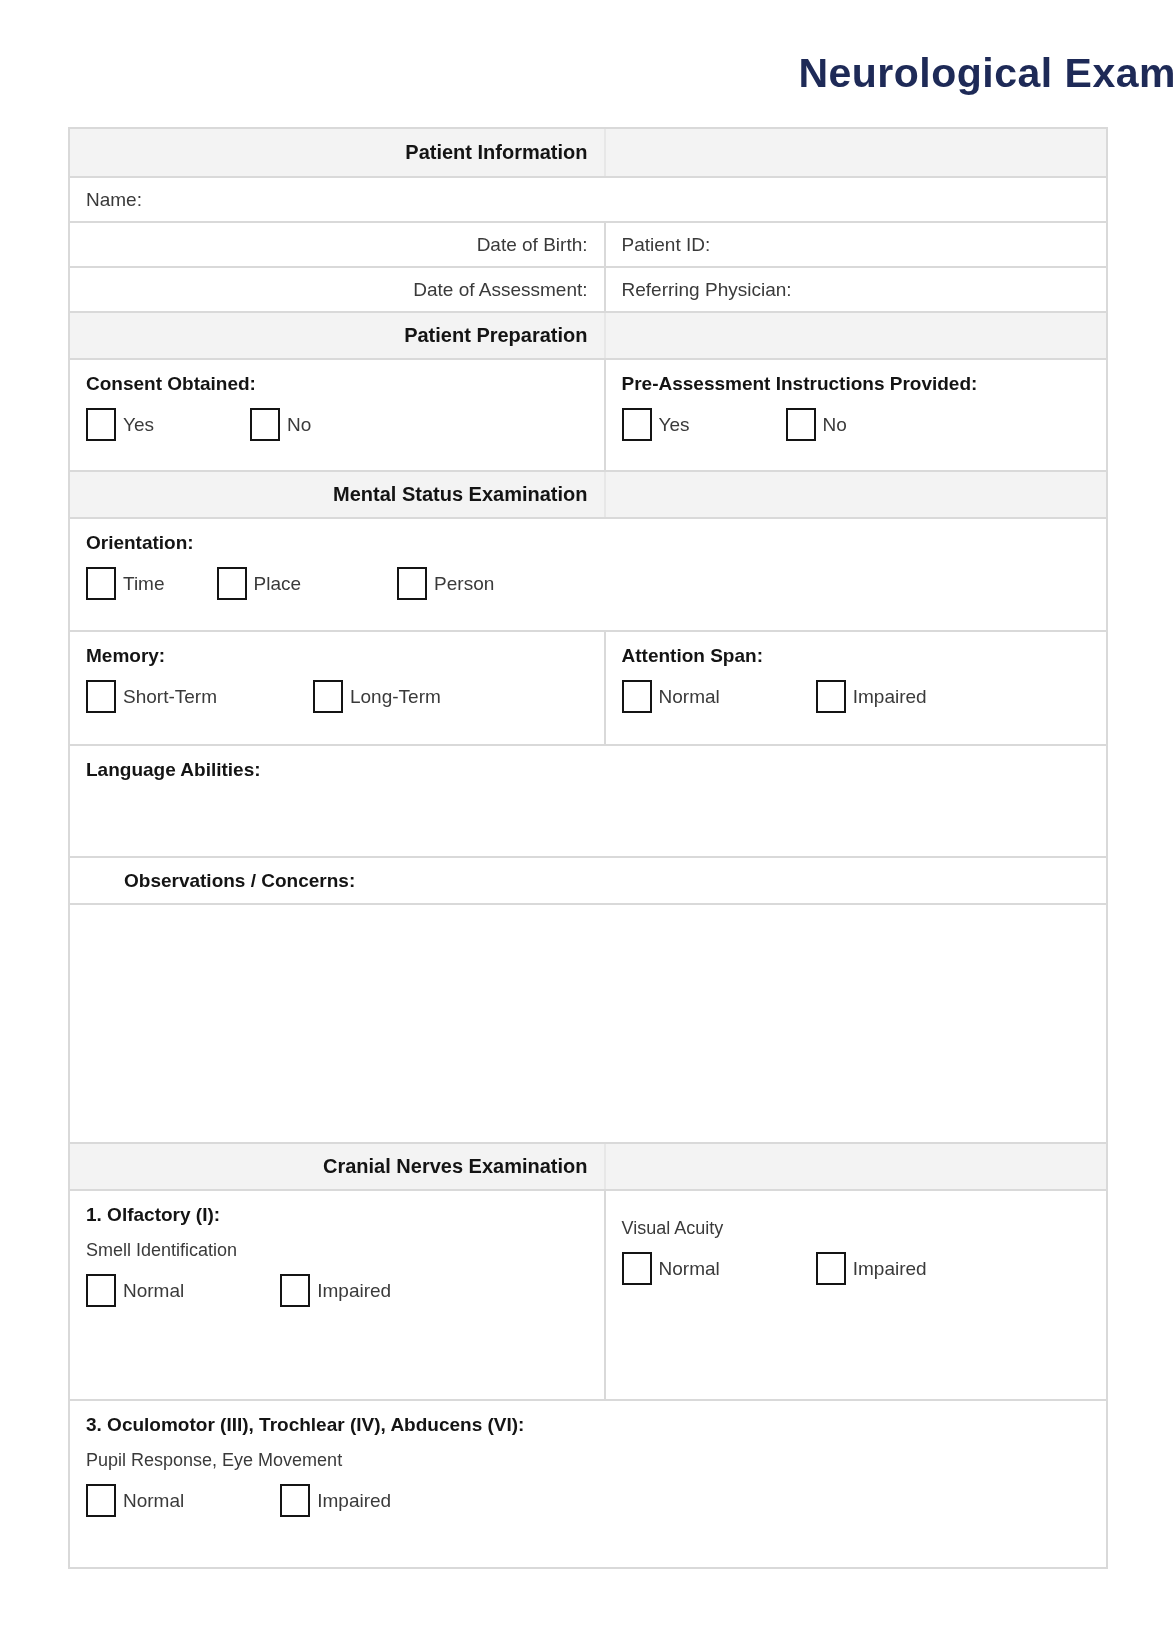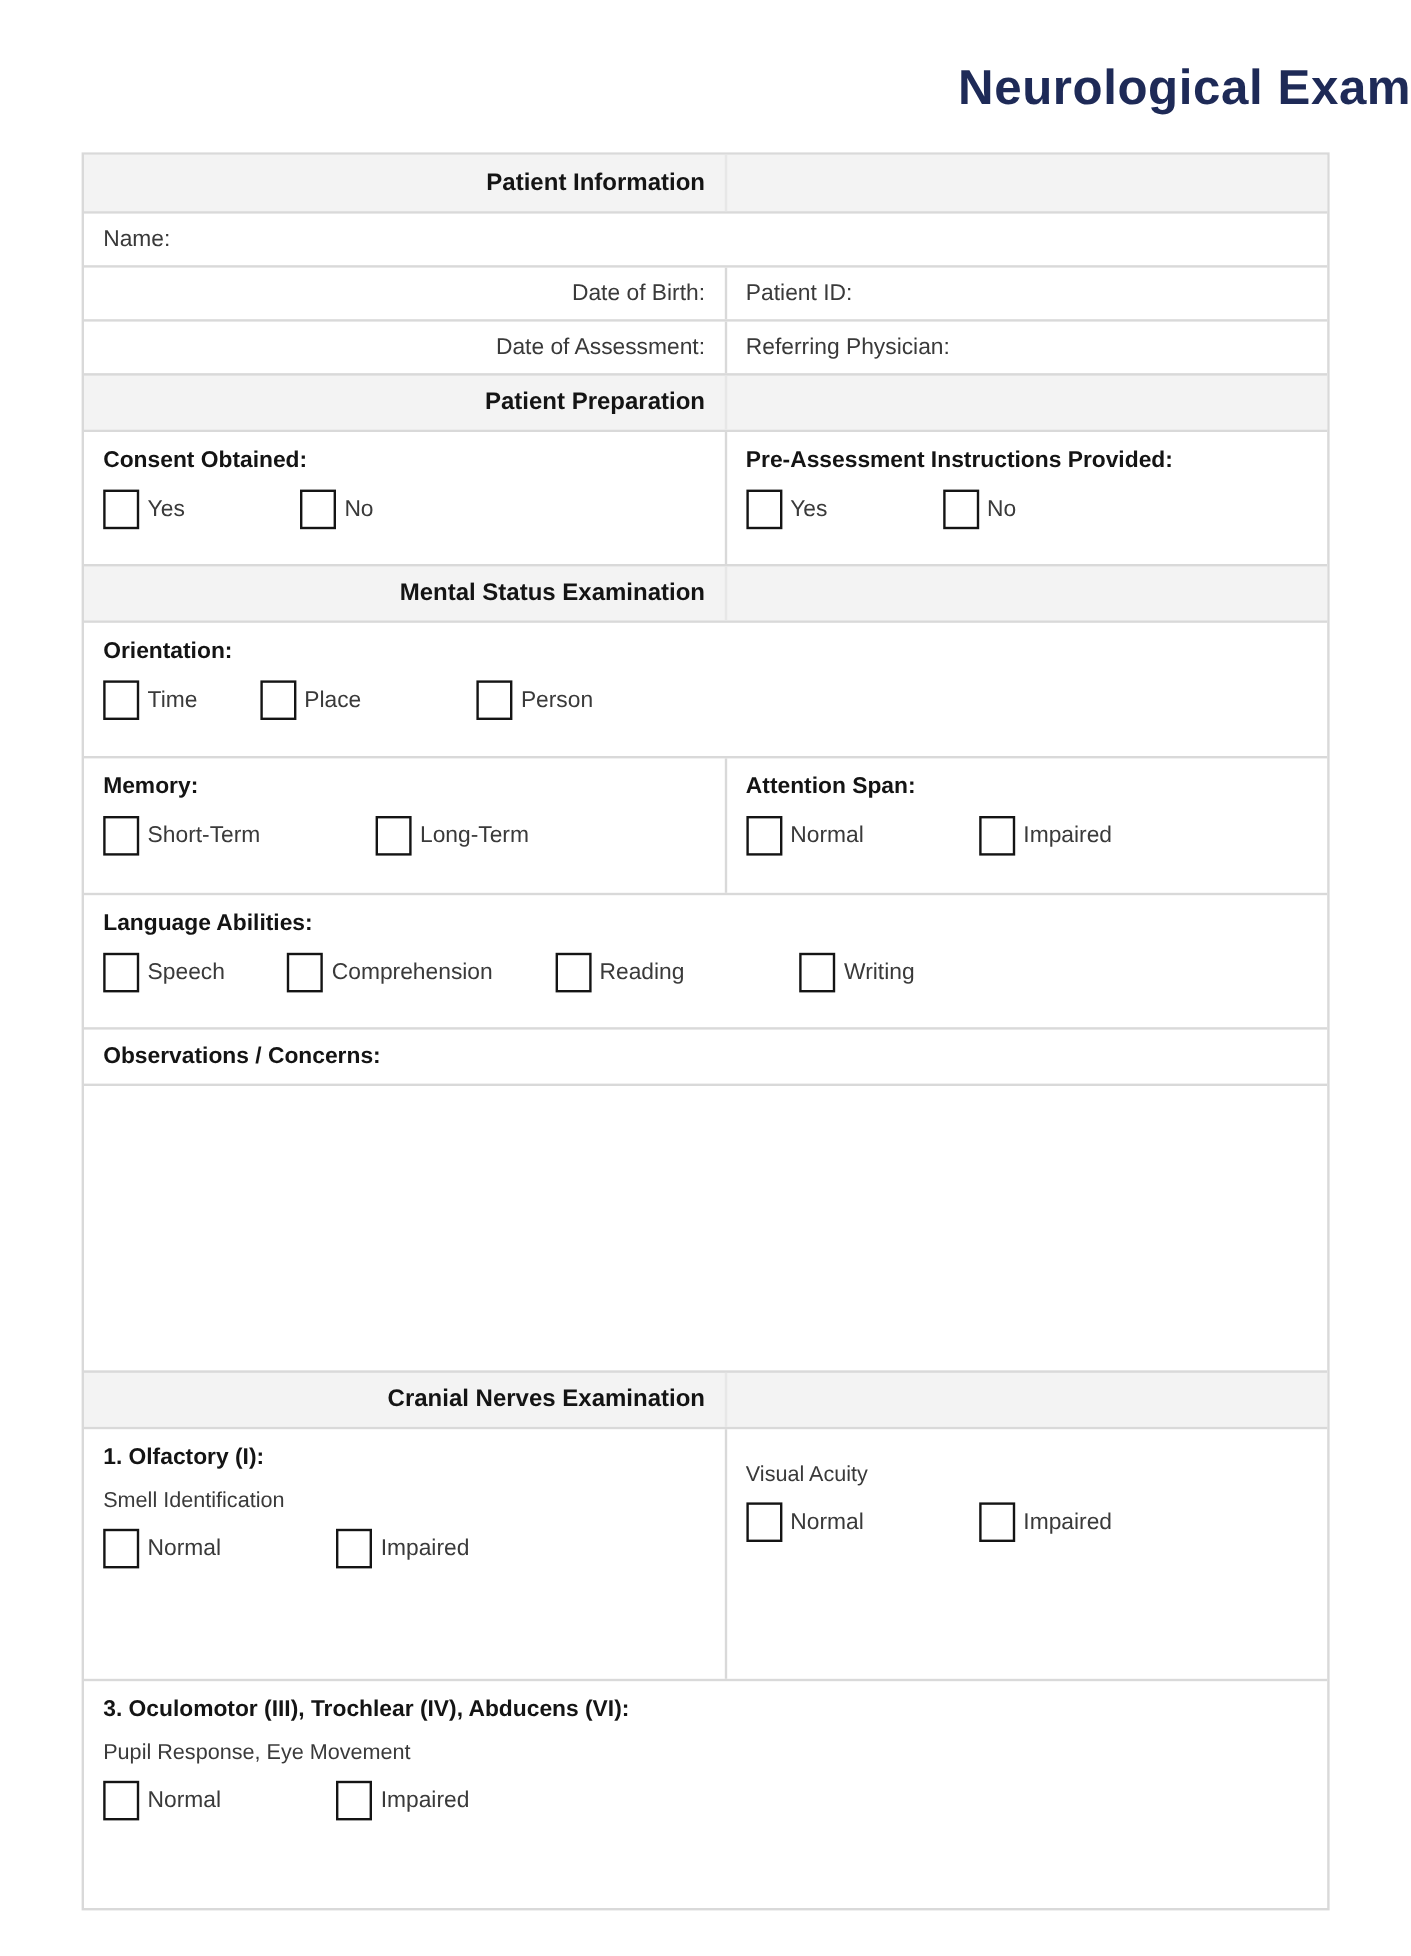--- a/index.html
+++ b/index.html
@@ -34,24 +34,24 @@
   .full { width: 100%; }
 
   .header-row { background: var(--header_bg, #f3f3f3); }
   .header-row .c2 { border-left-color: #e7e7e7; }
   .h-header { height: 47px; }
   .h-simple { height: 45px; }
   .h-consent { height: 112px; }
   .h-orientation { height: 113px; }
   .h-memory { height: 114px; }
   .h-language { height: 112px; }
-  .h-obslabel { height: 47px; }
+  .h-obslabel { height: 47px; padding-left: 38px; }
   .h-obsempty { height: 239px; }
   .h-cranial2 { height: 210px; }
-  .h-cranial3 { height: 191px; }
+  .h-cranial3 { height: 168px; }
 
   .cell-center { display: flex; align-items: center; padding: 0 16px; }
   .cell-pad { padding: 13px 16px; }
 
   .hdr-text { font-size: 20px; font-weight: bold; color: var(--bold_text, #141414); }
   .lbl { font-size: 19px; color: var(--label_text, #3a3a3a); }
   .blbl { display: block; font-size: 19px; font-weight: bold; color: var(--bold_text, #141414); }
   .sublbl { display: block; font-size: 18px; color: var(--label_text, #3a3a3a); margin-top: 14px; }
 
   .ck-row { display: flex; align-items: center; margin-top: 13px; }
@@ -191,38 +191,20 @@
           <span class="box"></span>
           <span class="optlabel">Impaired</span>
         </span>
       </div>
     </div>
   </div>
 
   <div class="row h-language">
     <div class="full cell-pad">
       <span class="blbl">Language Abilities:</span>
-      <div class="ck-row">
-        <span class="ck">
-          <span class="box"></span>
-          <span class="optlabel">Speech</span>
-        </span>
-        <span class="ck">
-          <span class="box"></span>
-          <span class="optlabel">Comprehension</span>
-        </span>
-        <span class="ck">
-          <span class="box"></span>
-          <span class="optlabel">Reading</span>
-        </span>
-        <span class="ck">
-          <span class="box"></span>
-          <span class="optlabel">Writing</span>
-        </span>
-      </div>
     </div>
   </div>
 
   <div class="row h-obslabel">
     <div class="full cell-center">
       <span class="blbl">Observations / Concerns:</span>
     </div>
   </div>
 
   <div class="row h-obsempty">

